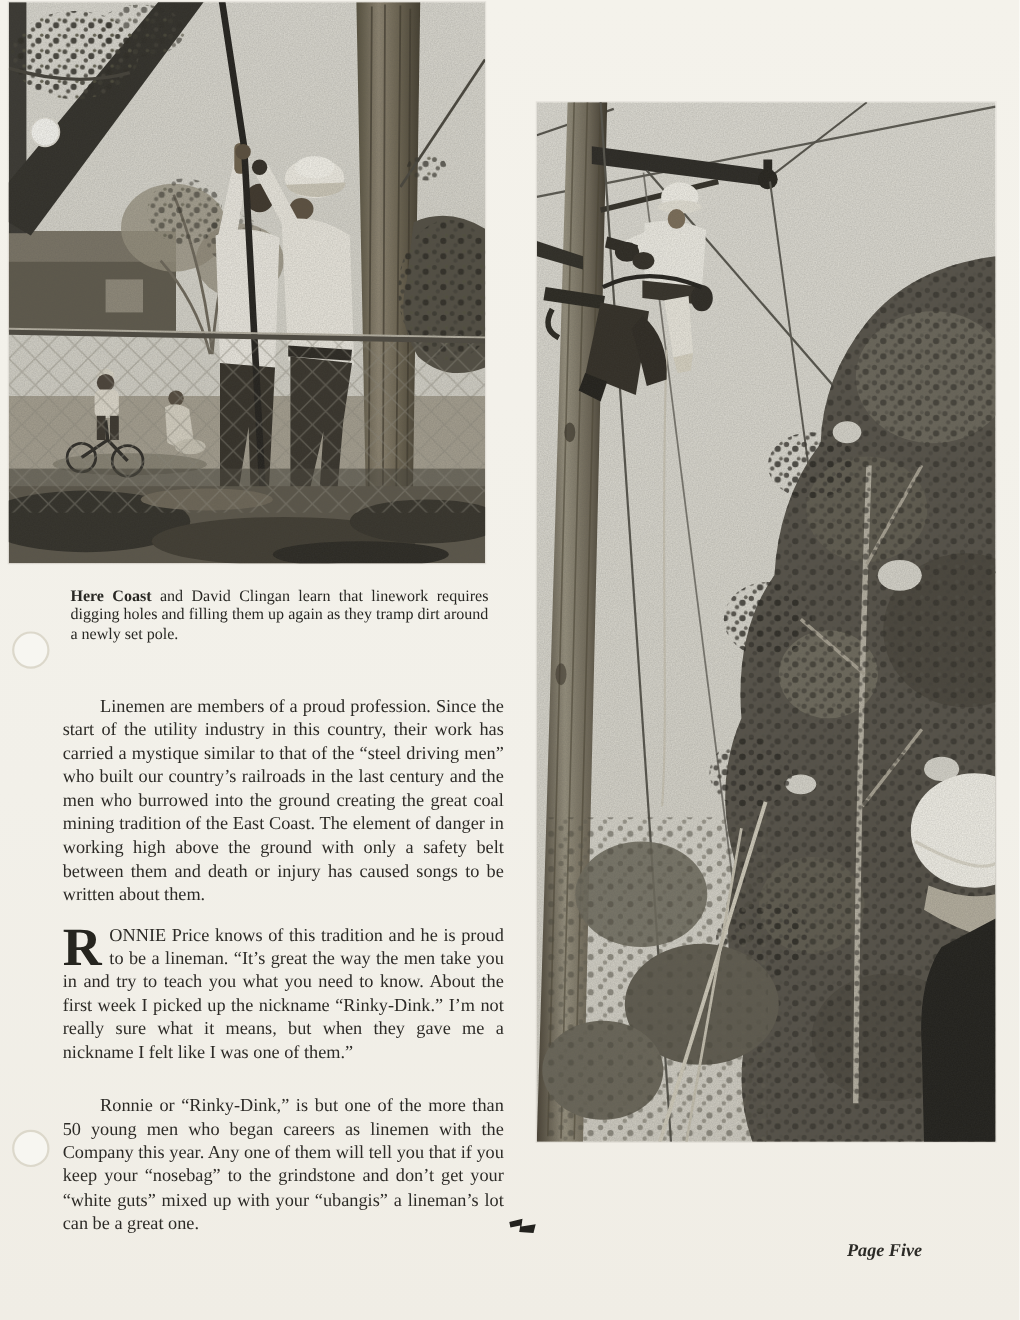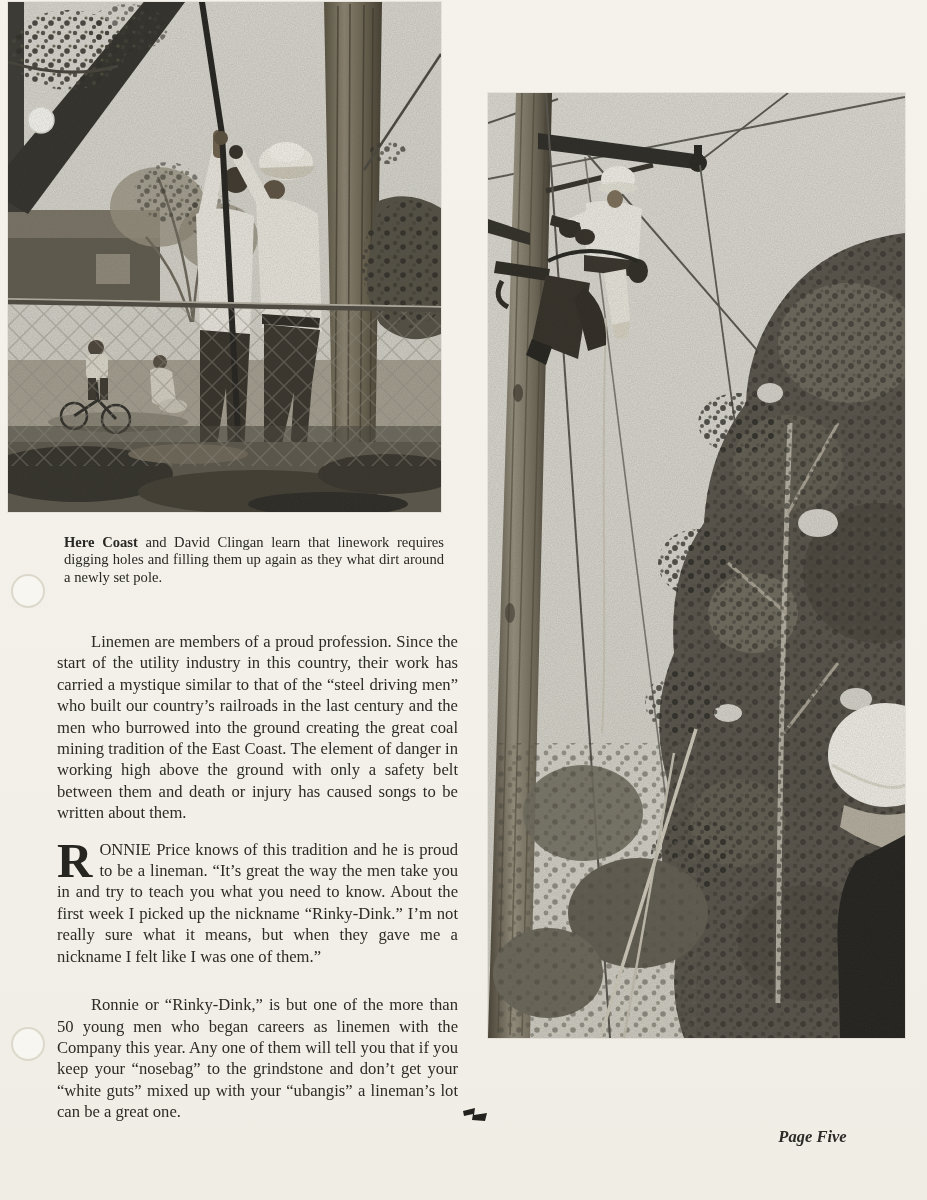--- a/index.html
+++ b/index.html
@@ -15,21 +15,21 @@
   .caption{position:absolute;font-size:14.6px;line-height:17.8px;text-align:justify;color:#292824;}
   .caption b{font-weight:700;}
   .caption-left{left:64px;top:519px;width:380px;}
   .caption-right{left:478px;top:1046px;width:427px;}
   .body-col{position:absolute;left:57px;top:604px;width:401px;font-size:16.6px;line-height:21.4px;text-align:justify;}
   .para{margin:0 0 15px 0;}
   .para.indent{text-indent:34px;margin-top:27px;}
   .dropcap{float:left;font-size:49px;line-height:38px;font-weight:700;padding:3px 7px 0 0;color:#26251f;}
   .para.last{position:relative;margin-bottom:0;}
   .endmark{position:absolute;right:2px;bottom:1px;width:30px;height:16px;}
-  .page-number{position:absolute;left:770px;top:1127px;width:85px;text-align:center;
+  .page-number{position:absolute;left:770px;top:1127px;width:85px;text-align:left;
     font-weight:700;font-style:italic;font-size:16.5px;color:#2c2b27;}
   .punch-hole{position:absolute;width:34px;height:34px;border-radius:50%;
     background:#f7f6f1;border:2px solid #dcd8cb;box-sizing:border-box;}
   .hole-mid{left:11px;top:574px;}
   .hole-low{left:11px;top:1027px;}
 </style>
 </head>
 <body>
 
 <div class="page">
@@ -132,21 +132,21 @@
       <rect x="0" y="302" width="433" height="162" fill="url(#l-mesh)" opacity="0.45"></rect>
       <path d="M0 297 L433 305" stroke="#b7b2a4" stroke-width="2"></path>
       <path d="M0 300 L433 308" stroke="#4f4b42" stroke-width="4.5"></path>
 
       <circle cx="33" cy="118" r="13" fill="#f6f5f0"></circle>
       <circle cx="33" cy="118" r="13" fill="none" stroke="#dedbd2" stroke-width="1.5"></circle>
       <rect width="433" height="510" filter="url(#l-grain)" opacity="0.5"></rect>
     </svg>
   </figure>
 
-  <p class="caption caption-left"><b>Here Coast</b><span> and David Clingan learn that linework requires digging holes and filling them up again as they what dirt around a newly set pole.</span></p>
+  <p class="caption caption-left"><b>Here Coast</b><span> and David Clingan learn that linework requires digging holes and filling them up again as they tramp dirt around a newly set pole.</span></p>
 
   <div class="body-col">
     <p class="para indent">Linemen are members of a proud profession. Since the start of the utility industry in this country, their work has carried a mystique similar to that of the “steel driving men” who built our country’s railroads in the last century and the men who burrowed into the ground creating the great coal mining tradition of the East Coast. The element of danger in working high above the ground with only a safety belt between them and death or injury has caused songs to be written about them.</p>
     <p class="para"><span class="dropcap">R</span><span>ONNIE Price knows of this tradition and he is proud to be a lineman. “It’s great the way the men take you in and try to teach you what you need to know. About the first week I picked up the nickname “Rinky-Dink.” I’m not really sure what it means, but when they gave me a nickname I felt like I was one of them.”</span></p>
     <p class="para indent last"><span>Ronnie or “Rinky-Dink,” is but one of the more than 50 young men who began careers as linemen with the Company this year. Any one of them will tell you that if you keep your “nosebag” to the grindstone and don’t get your “white guts” mixed up with your “ubangis” a lineman’s lot can be a great one.</span><span class="endmark"><svg viewBox="0 0 30 16" width="30" height="16">
             <path d="M3 5 L15 2 L14 9 L27 7 L25 15 L12 14 L13 8 L4 10 Z" fill="#23221e"></path>
           </svg></span></p>
   </div>
 
   <figure class="photo photo-right" style="margin:0">

